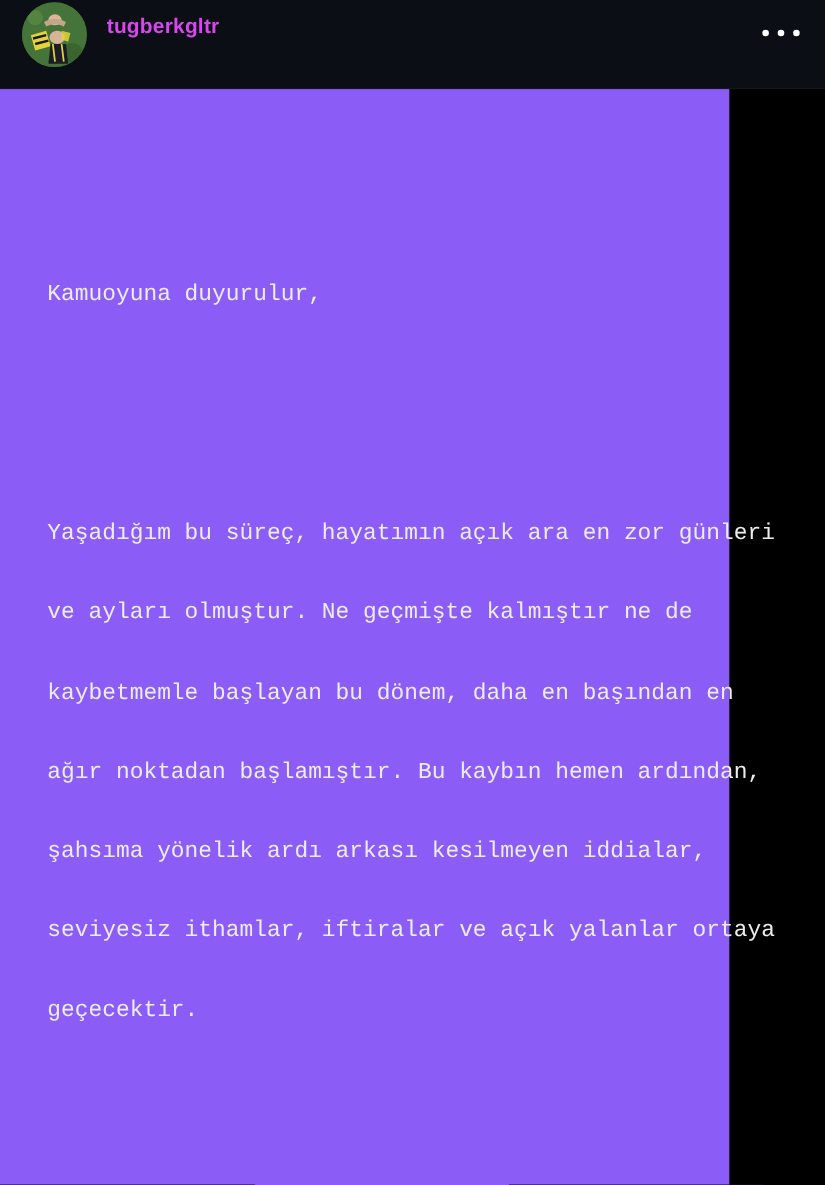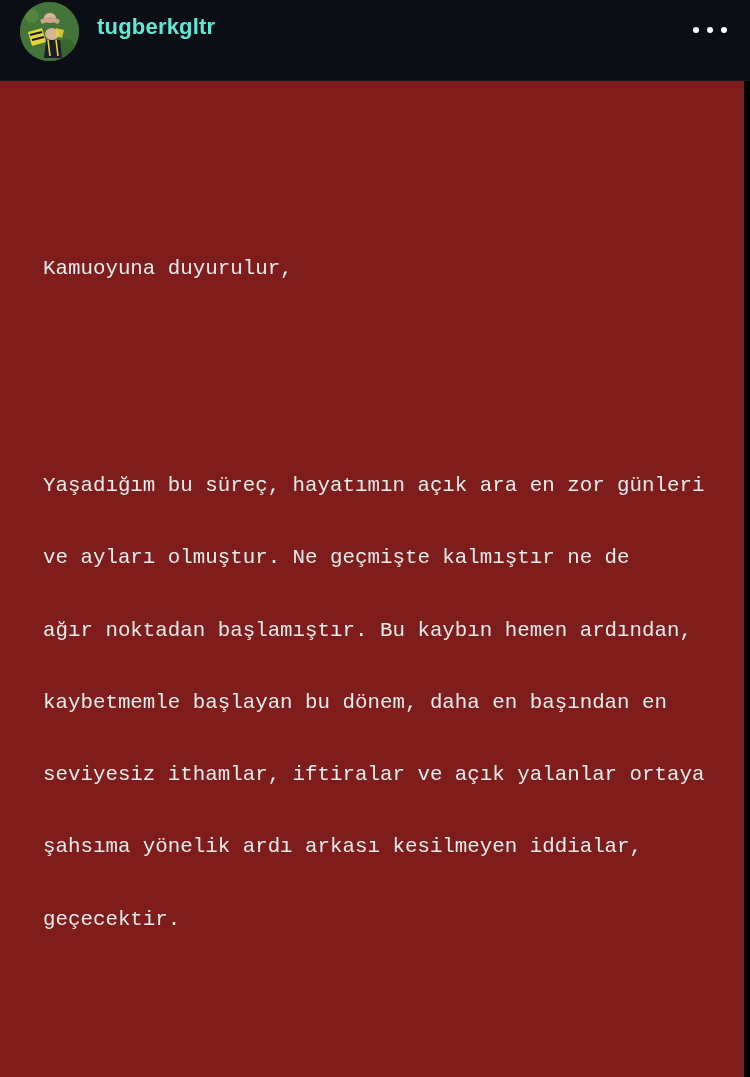--- a/index.html
+++ b/index.html
@@ -30,22 +30,22 @@
       height: 59px;
       border-radius: 50%;
       overflow: hidden;
       background: radial-gradient(circle at 50% 50%, #4f7d3a 0%, #3d6a2c 55%, #2f5523 100%);
     }
     .avatar svg { display: block; }
     .username {
       position: absolute;
       left: 97px;
       top: 14px;
-      color: #5eead4;
-      font-size: 22px;
+      color: #d946ef;
+      font-size: 19px;
       font-weight: bold;
       letter-spacing: 0.2px;
     }
     .more-btn {
       position: absolute;
       left: 688px;
       top: 18px;
       width: 44px;
       height: 24px;
       display: flex;
@@ -58,23 +58,23 @@
     .more-btn .dot {
       width: 6px;
       height: 6px;
       border-radius: 50%;
       background: #ffffff;
     }
     .content {
       position: absolute;
       left: 0;
       top: 81px;
-      width: 744px;
+      width: 663px;
       height: 996px;
-      background: #7f1d1d;
+      background: #8b5cf6;
     }
     .statement {
       position: absolute;
       left: 43px;
       top: 128px;
       width: 690px;
       margin: 0;
       color: #ececec;
       font-family: "Liberation Mono", "DejaVu Sans Mono", monospace;
       font-size: 20.8px;
@@ -113,24 +113,24 @@
 </div>
 
 <div class="content">
   <div class="statement">
     <span class="line">Kamuoyuna duyurulur,</span>
     <span class="gap"></span>
 
     <span class="para">
       <span class="line">Yaşadığım bu süreç, hayatımın açık ara en zor günleri</span>
       <span class="line">ve ayları olmuştur. Ne geçmişte kalmıştır ne de</span>
+      <span class="line">kaybetmemle başlayan bu dönem, daha en başından en</span>
       <span class="line">ağır noktadan başlamıştır. Bu kaybın hemen ardından,</span>
-      <span class="line">kaybetmemle başlayan bu dönem, daha en başından en</span>
+      <span class="line">şahsıma yönelik ardı arkası kesilmeyen iddialar,</span>
       <span class="line">seviyesiz ithamlar, iftiralar ve açık yalanlar ortaya</span>
-      <span class="line">şahsıma yönelik ardı arkası kesilmeyen iddialar,</span>
       <span class="line">geçecektir.</span>
     </span>
     
 
     
     
 
     
   </div>
 </div>

